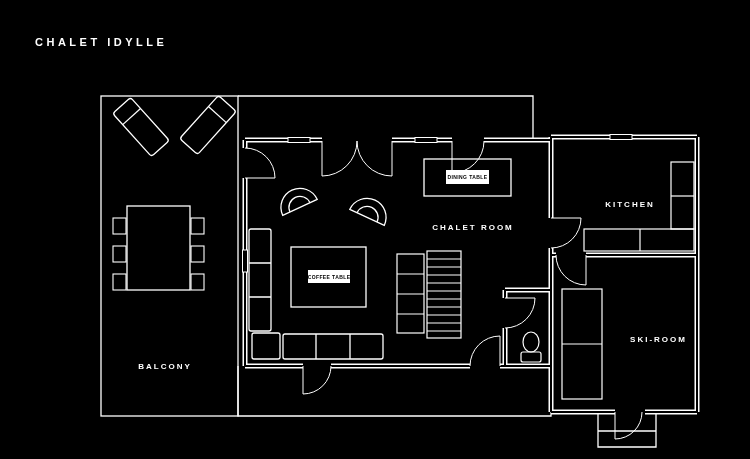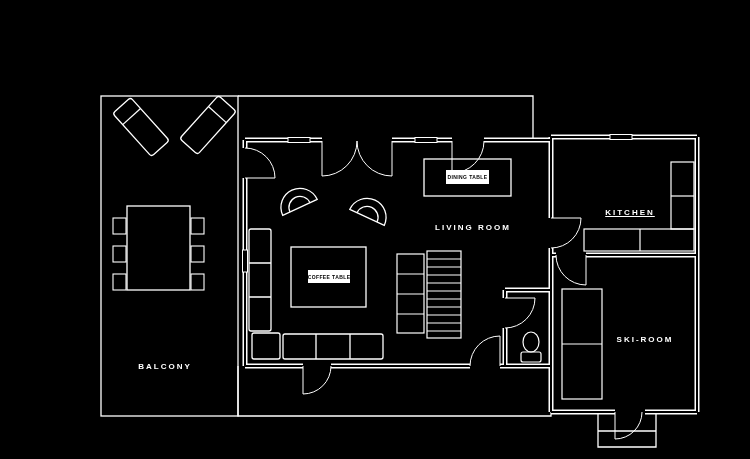--- a/index.html
+++ b/index.html
@@ -37,22 +37,22 @@
     font-size:5px;
     letter-spacing:0.4px;
     display:flex;align-items:center;justify-content:center;
     overflow:hidden;
     white-space:nowrap;
   }
   .pill.coffee{left:308px;top:270px;width:42px;height:13px;}
   .pill.dining{left:446px;top:170px;width:43px;height:14px;}
   .lbl-balcony{left:165px;top:362px;}
   .lbl-living{left:473px;top:223px;}
-  .lbl-kitchen{left:630px;top:208px;text-decoration:underline;}
-  .lbl-ski{left:645px;top:335px;}
+  .lbl-kitchen{left:630px;top:200px;}
+  .lbl-ski{left:645px;top:335px;padding-left:27px;}
 </style>
 </head>
 <body>
 
 <div id="page">
 
   <svg id="plan-svg" width="750" height="459" viewBox="0 0 750 459" fill="none" stroke="#fff">
 
     <rect x="101" y="96" width="137" height="320" stroke-width="1.3"></rect>
     <path d="M238,96 H533 V140" stroke-width="1.3"></path>
@@ -155,20 +155,21 @@
       <path d="M245,148 A30,30 0 0 1 275,178 M245,178 H275"></path>
       <path d="M331,366 A28,28 0 0 1 303,394 M303,366 V394"></path>
       <path d="M470,366 A30,30 0 0 1 500,336 M500,366 V336"></path>
       <path d="M551,248 A30,30 0 0 0 581,218 M551,218 H581"></path>
       <path d="M556,255 A30,30 0 0 0 586,285 M586,255 V285"></path>
       <path d="M505,328 A30,30 0 0 0 535,298 M505,298 H535"></path>
       <path d="M642,412 A27,27 0 0 1 615,439 M615,412 V439"></path>
     </g>
   </svg>
 
+  <div class="title">CHALET IDYLLE</div>
   <div class="label lbl-balcony">BALCONY</div>
-  <div class="label lbl-living">LIVING ROOM</div>
+  <div class="label lbl-living">CHALET ROOM</div>
   <div class="label lbl-kitchen">KITCHEN</div>
   <div class="label lbl-ski">SKI-ROOM</div>
   <div class="pill coffee">COFFEE TABLE</div>
   <div class="pill dining">DINING TABLE</div>
 
 </div>
 
 </body></html>

